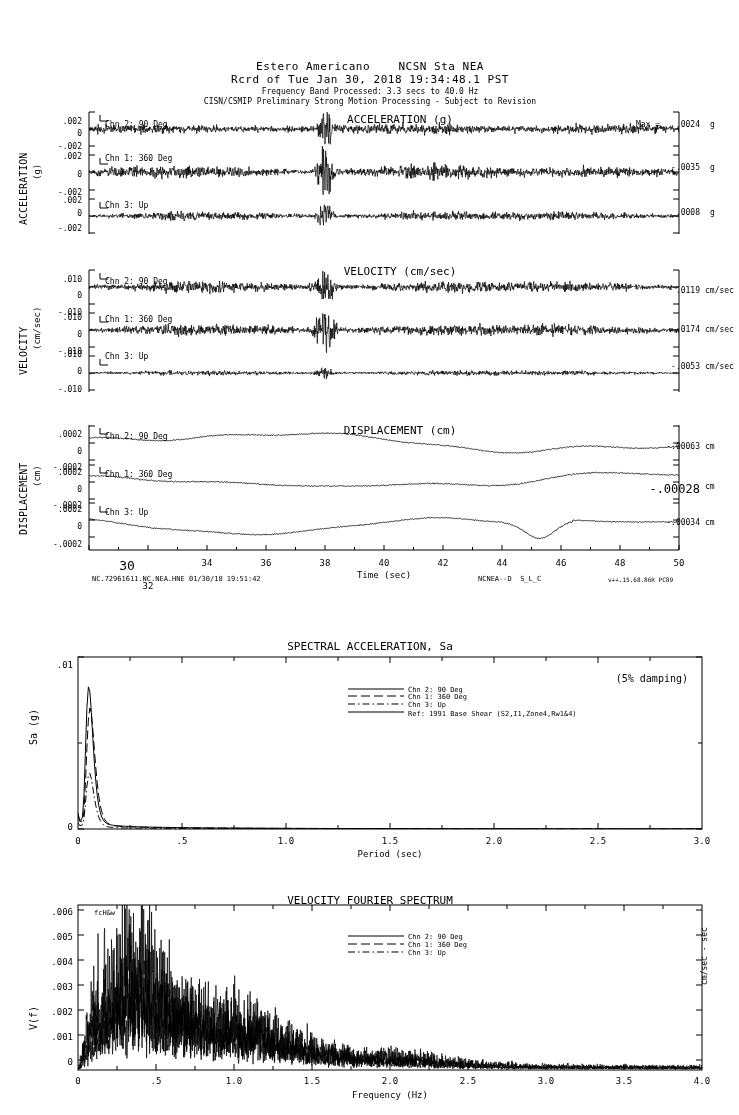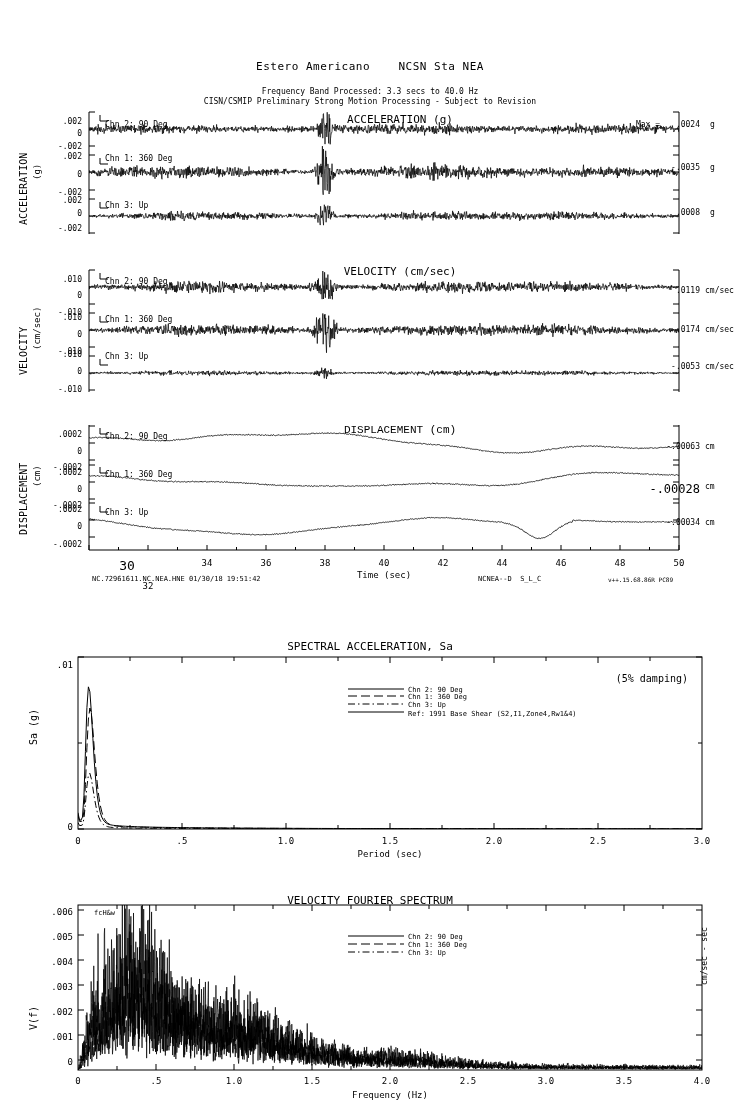--- a/index.html
+++ b/index.html
@@ -16,20 +16,21 @@
   .dash{stroke:#000;stroke-width:1;fill:none;stroke-dasharray:9 4;}
   .dashdot{stroke:#000;stroke-width:1;fill:none;stroke-dasharray:7 3 1.5 3;}
   .solid{stroke:#000;stroke-width:1;fill:none;}
 </style>
 </head>
 <body>
 
 <div class="page">
 
   <div class="t c" style="left:370px;top:60px;font-size:11px;letter-spacing:0.5px;">Estero Americano    NCSN Sta NEA</div>
+  <div class="t c" style="left:370px;top:73px;font-size:11px;letter-spacing:0.5px;">Rcrd of Tue Jan 30, 2018 19:34:48.1 PST</div>
   <div class="t c" style="left:370px;top:87px;font-size:8px;">Frequency Band Processed: 3.3 secs to 40.0 Hz</div>
   <div class="t c" style="left:370px;top:97px;font-size:8px;">CISN/CSMIP Preliminary Strong Motion Processing - Subject to Revision</div>
 
   <div class="t c" style="left:400px;top:113px;font-size:11px;">ACCELERATION (g)</div>
   <div class="t vert" style="left:18px;top:225px;font-size:10px;">ACCELERATION</div>
   <div class="t vert" style="left:32px;top:180px;font-size:9px;">(g)</div>
 
   <div class="t r" style="left:82px;top:117px;font-size:8px;">.002</div>
   <div class="t r" style="left:82px;top:129px;font-size:8px;">0</div>
   <div class="t r" style="left:82px;top:142px;font-size:8px;">-.002</div>
@@ -70,21 +71,21 @@
   <div class="t r" style="left:700px;top:325px;font-size:8px;">.0174</div>
   <div class="t" style="left:705px;top:325px;font-size:8px;">cm/sec</div>
 
   <div class="t r" style="left:82px;top:350px;font-size:8px;">.010</div>
   <div class="t r" style="left:82px;top:367px;font-size:8px;">0</div>
   <div class="t r" style="left:82px;top:385px;font-size:8px;">-.010</div>
   <div class="t" style="left:105px;top:352px;font-size:8px;">Chn 3: Up</div>
   <div class="t r" style="left:700px;top:362px;font-size:8px;">-.0053</div>
   <div class="t" style="left:705px;top:362px;font-size:8px;">cm/sec</div>
 
-  <div class="t c" style="left:400px;top:424px;font-size:11px;font-family:Liberation Mono, monospace;">DISPLACEMENT (cm)</div>
+  <div class="t c" style="left:400px;top:424px;font-size:11px;">DISPLACEMENT (cm)</div>
   <div class="t vert" style="left:18px;top:535px;font-size:10px;">DISPLACEMENT</div>
   <div class="t vert" style="left:32px;top:487px;font-size:9px;">(cm)</div>
 
   <div class="t r" style="left:82px;top:430px;font-size:8px;">.0002</div>
   <div class="t r" style="left:82px;top:447px;font-size:8px;">0</div>
   <div class="t r" style="left:82px;top:463px;font-size:8px;">-.0002</div>
   <div class="t" style="left:105px;top:432px;font-size:8px;">Chn 2: 90 Deg</div>
   <div class="t r" style="left:700px;top:442px;font-size:8px;">-.00063</div>
   <div class="t" style="left:705px;top:442px;font-size:8px;">cm</div>
 

